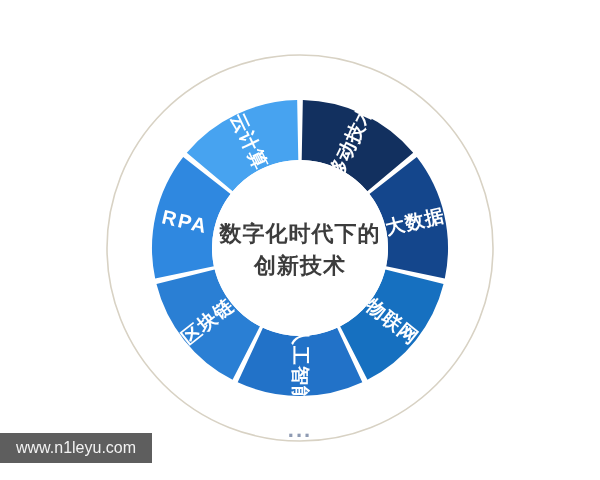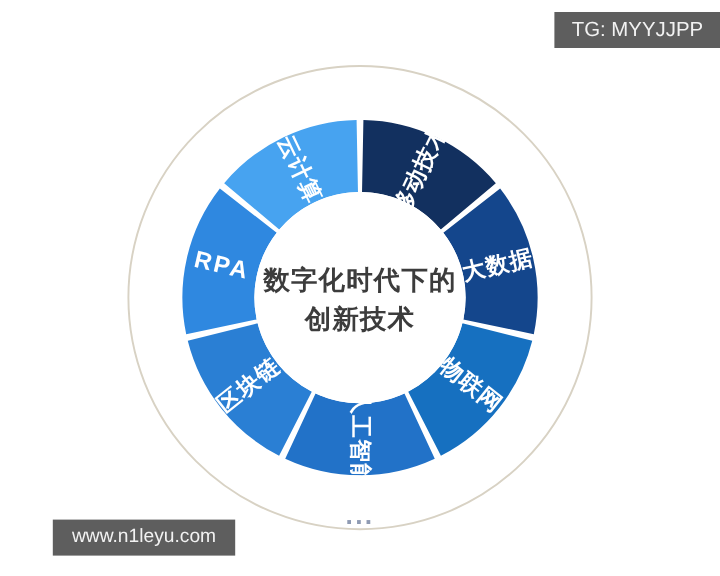--- a/index.html
+++ b/index.html
@@ -68,21 +68,20 @@
     height: 30px;
     padding: 0 14px;
     font-size: 17px;
   }
   #wm-bottom {
     left: 0;
     bottom: 17px;
     height: 30px;
     padding: 0 16px;
     font-size: 16px;
-    margin-left: 44px;
   }
 </style>
 </head>
 <body>
 
 <div id="stage">
 
   <svg id="wheel" width="600" height="480" viewBox="0 0 600 480">
 
     <circle id="outer-outline" cx="300" cy="248" r="193" fill="none" stroke="#d8d2c4" stroke-width="1.6"></circle>
@@ -108,17 +107,16 @@
       </g>
 
     <circle id="inner-hub" cx="300" cy="248" r="88" fill="#ffffff"></circle>
 
     <text class="center-line" x="300" y="241" text-anchor="middle">数字化时代下的</text>
     <text class="center-line" x="300" y="273" text-anchor="middle">创新技术</text>
 
     <text class="ellipsis-dots" x="300" y="437" text-anchor="middle">...</text>
   </svg>
 
-  <div class="watermark" id="wm-top">TG: MYYJJPP</div>
 
   <div class="watermark" id="wm-bottom">www.n1leyu.com</div>
 
 </div>
 
 </body></html>

